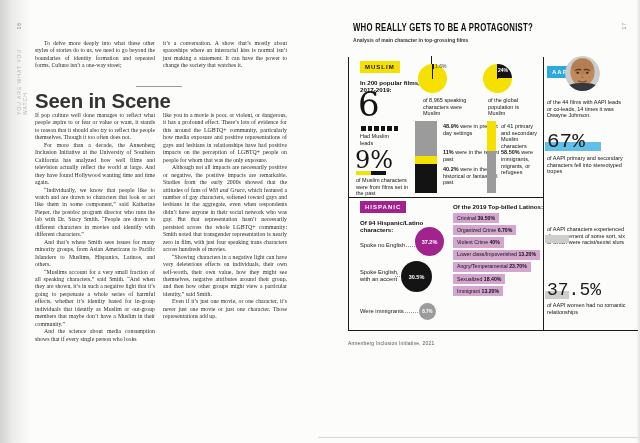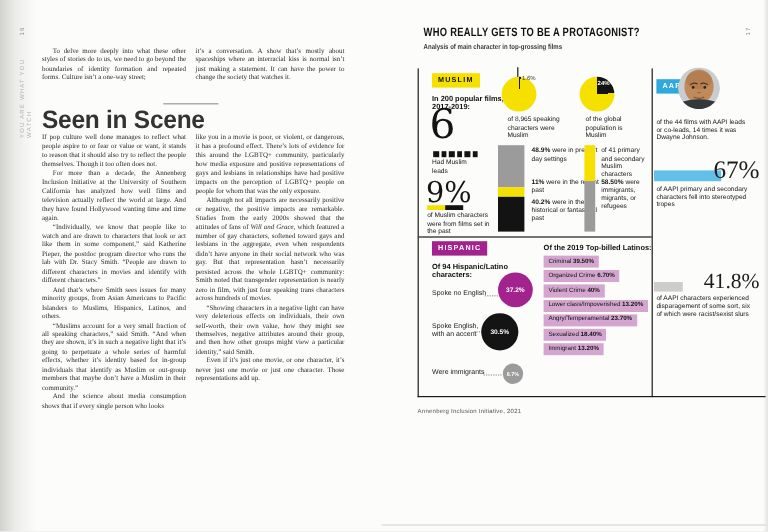--- a/index.html
+++ b/index.html
@@ -70,21 +70,21 @@
   .pills{left:453px;top:213px;}
   .pill{display:table;background:#D4A6CF;padding:2.5px 4px;margin-bottom:2px;
         font-size:5.2px;line-height:1;color:#111;white-space:nowrap;}
   .pill .b{font-weight:bold;}
 
   
   .stat{width:86px;}
   .stat .hl{position:absolute;left:-2px;}
   .stat .hl.blue{top:12px;width:56px;height:9px;background:#62BFE8;}
   .stat .hl.gray{top:11px;width:24px;height:8px;background:#cdcdcd;}
-  .stat .num{position:relative;font-family:Liberation Serif, serif;text-align:right;}
+  .stat .num{position:relative;font-family:Liberation Mono, monospace;}
   .stat.lg .num{font-size:21px;line-height:23px;}
   .stat.sm .num{font-size:18px;line-height:20px;}
   .stat .cap{margin-top:2px;width:82px;}
   .photo{border-radius:50%;overflow:hidden;}
 
   .source{left:348px;top:340px;font-size:5px;color:#555;letter-spacing:.2px;}
 </style>
 </head>
 <body>
 
@@ -246,18 +246,22 @@
   </div>
   <div class="abs cap" style="left:547px;top:99px;width:80px;">of the 44 films with AAPI leads or co-leads, 14 times it was Dwayne Johnson.</div>
 
   <div class="abs stat lg" style="left:547px;top:130px;">
     <div class="hl blue"></div>
     <div class="num">67%</div>
     <div class="cap">of AAPI primary and secondary characters fell into stereotyped tropes</div>
   </div>
   <div class="abs stat sm" style="left:547px;top:224px;">
     <div class="hl gray"></div>
-    <div class="num">41.8%</div>
     <div class="cap">of AAPI characters experienced disparagement of some sort, six of which were racist/sexist slurs</div>
+  </div>
+  <div class="abs stat sm" style="left:547px;top:280px;">
+    <div class="hl gray"></div>
+    <div class="num">37.5%</div>
+    <div class="cap">of AAPI women had no romantic relationships</div>
   </div>
 
   <div class="abs source">Annenberg Inclusion Initiative, 2021</div>
 </div>
 
 </body></html>

